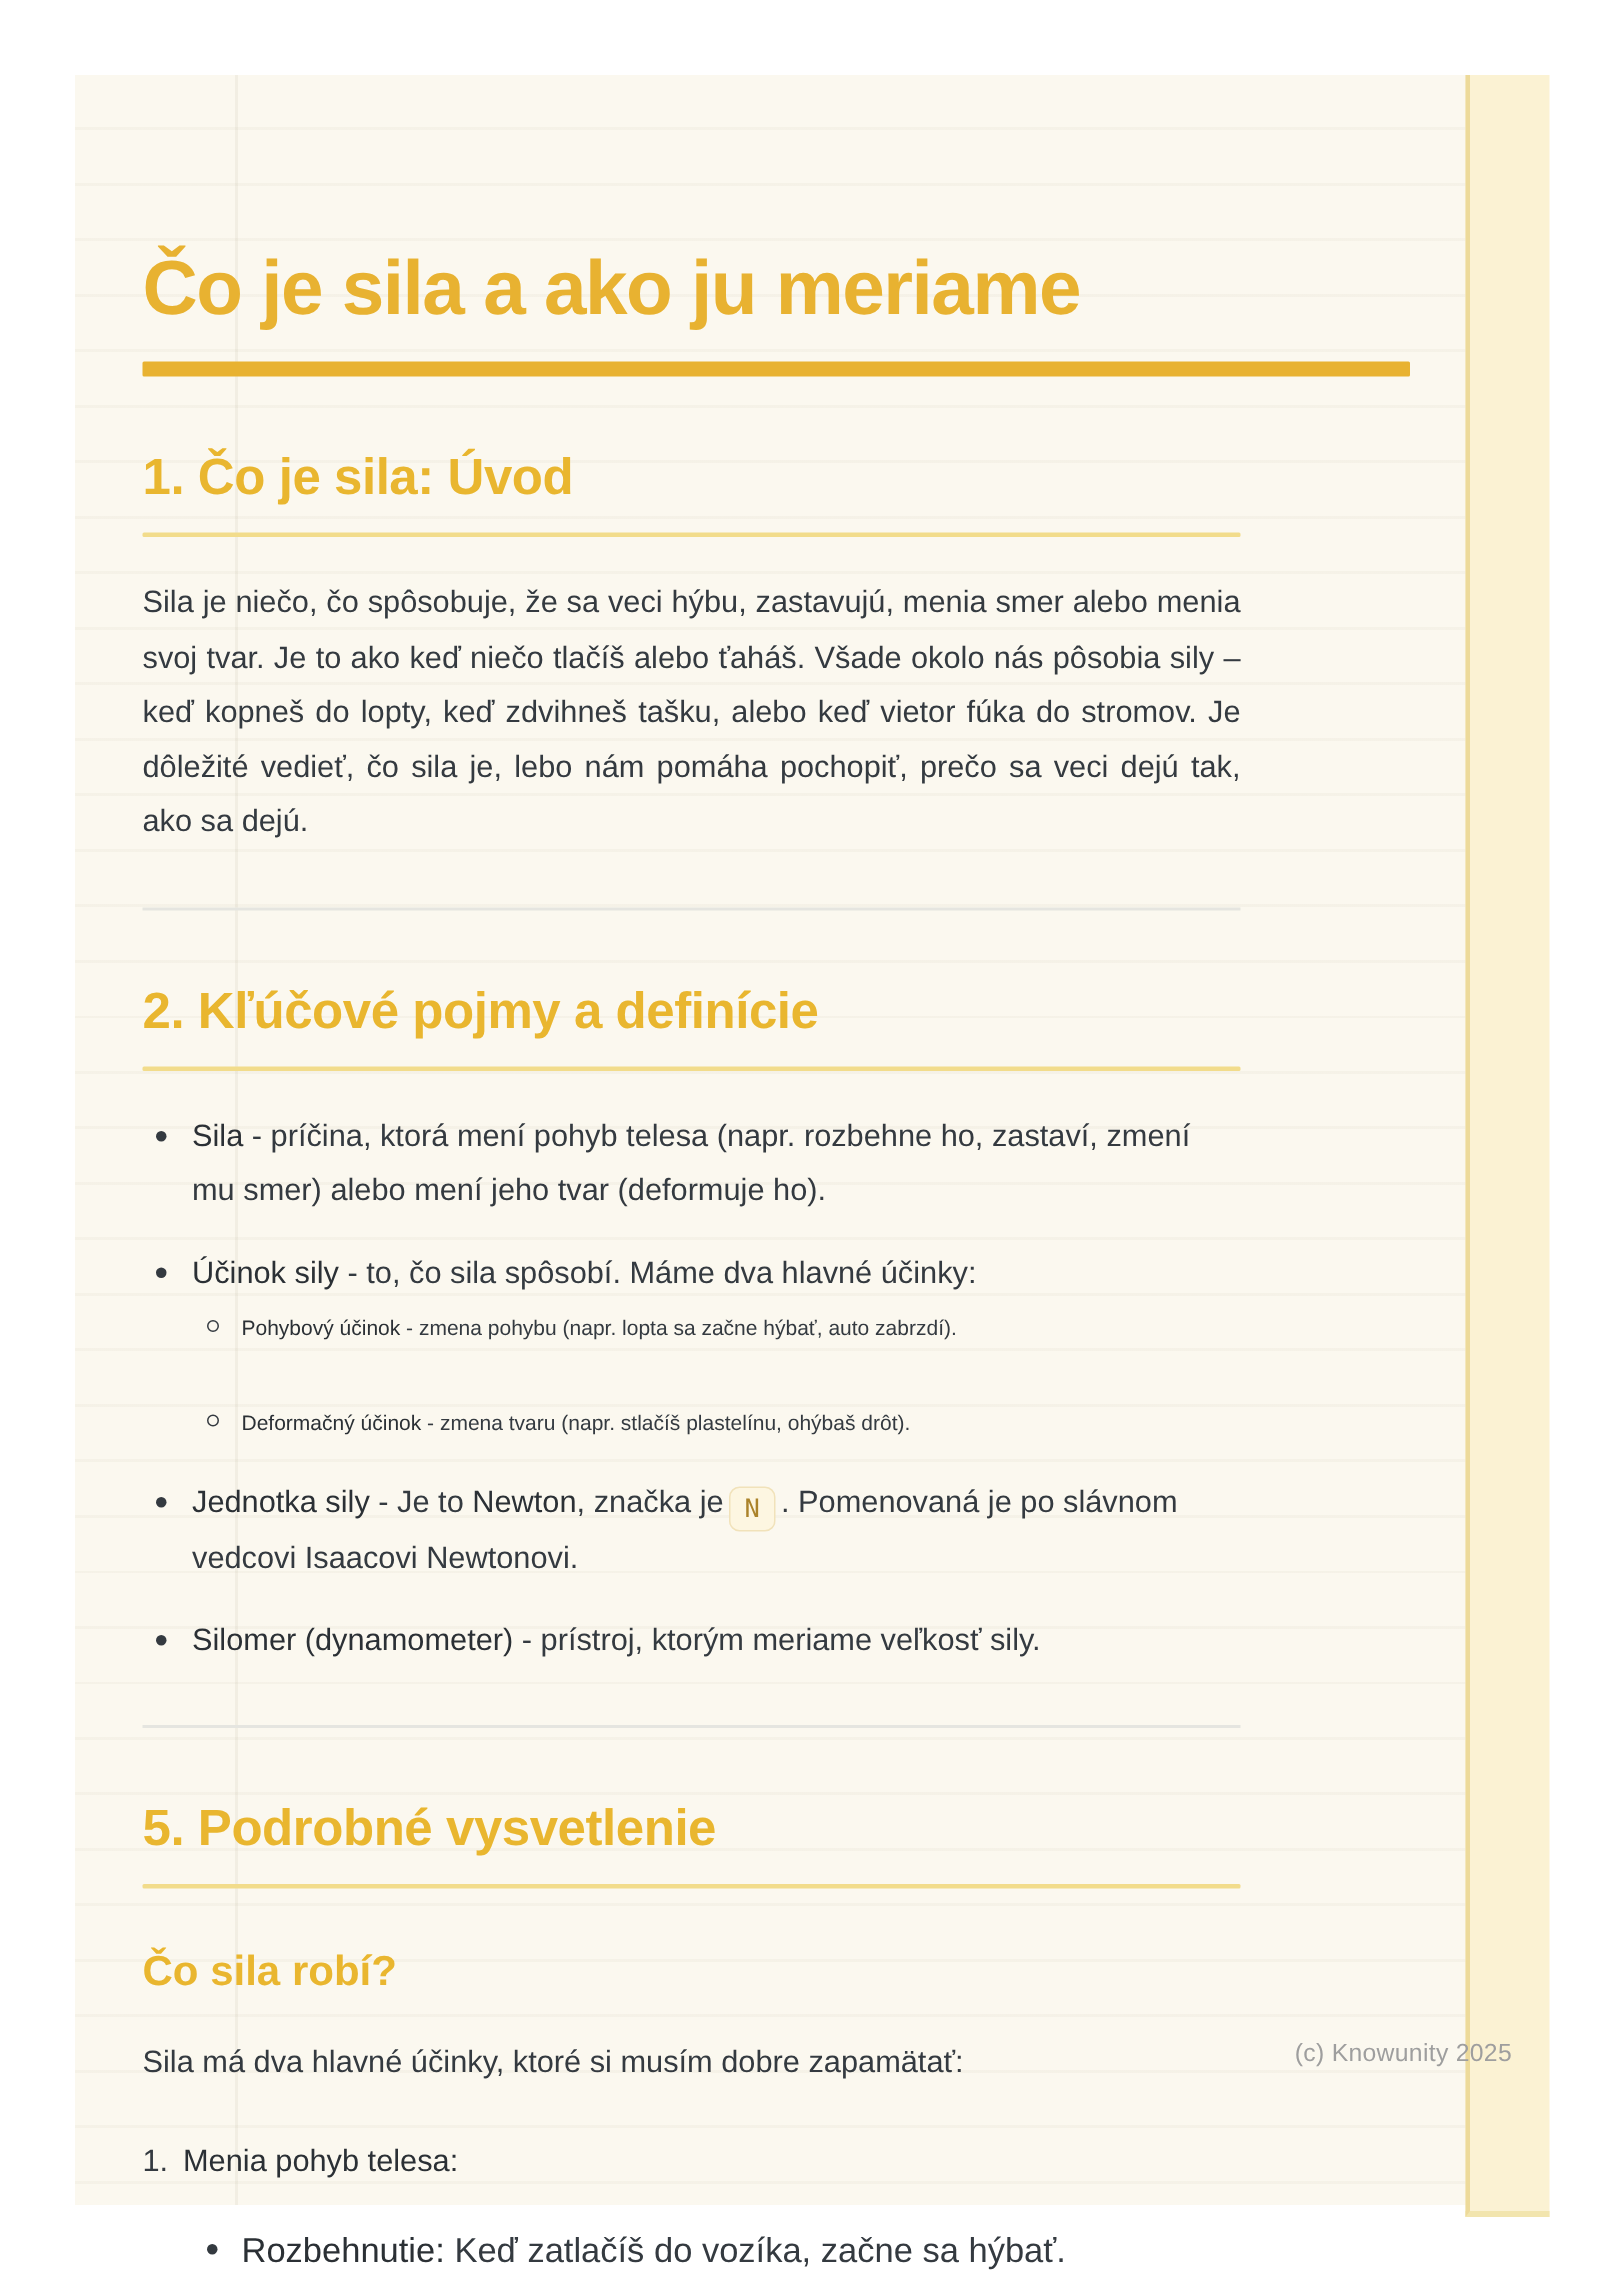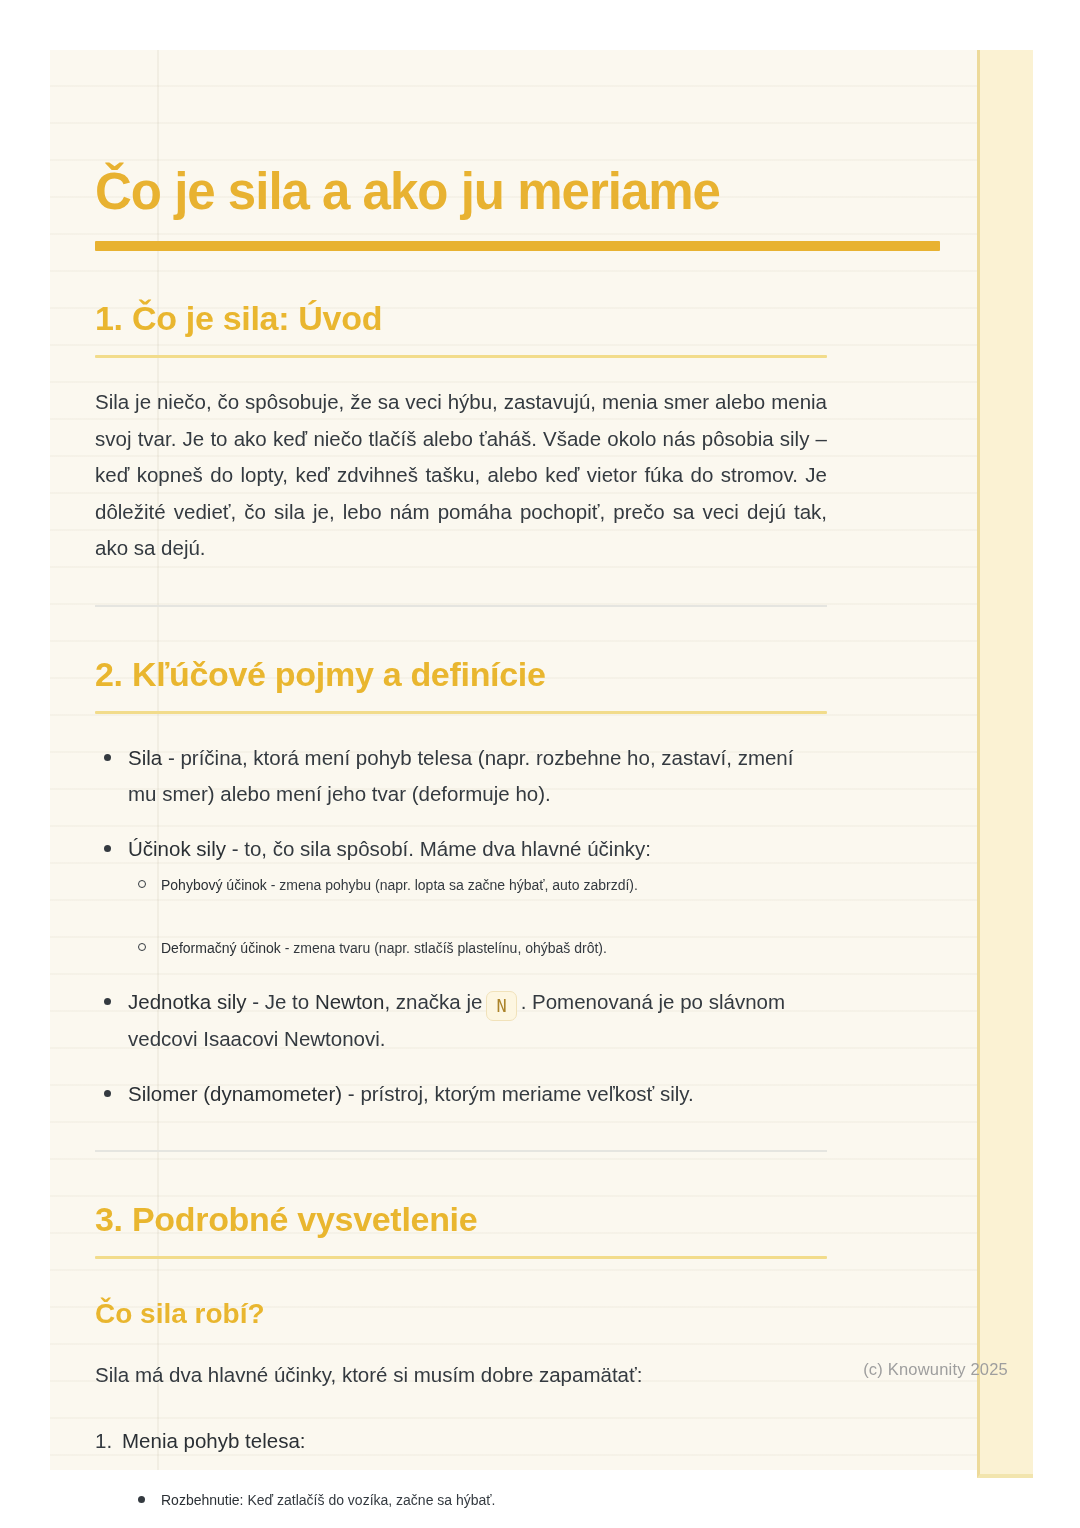--- a/index.html
+++ b/index.html
@@ -127,21 +127,21 @@
     position: relative;
     padding-left: 27px;
     font-size: 20.5px;
     line-height: 36.5px;
   }
   .num-label { position: absolute; left: 0; top: 0; }
   ul.sub-num { margin-top: 22px; }
   ul.sub-num > li {
     position: relative;
     padding-left: 66px;
-    font-size: 14px;
+    font-size: 23px;
     line-height: 36.5px;
   }
   ul.sub-num > li::before {
     content: "";
     position: absolute;
     left: 43px; top: 14px;
     width: 7px; height: 7px;
     border-radius: 50%;
     background: #343a40;
   }
@@ -198,21 +198,21 @@
           </ul>
         </li>
         <li><span class="b">Jednotka sily</span><span> - Je to </span><span class="b">Newton</span><span>, značka je</span><code class="badge">N</code><span>. Pomenovaná je po slávnom vedcovi Isaacovi Newtonovi.</span></li>
         <li><span class="b">Silomer (dynamometer)</span><span> - prístroj, ktorým meriame veľkosť sily.</span></li>
       </ul>
     </section>
 
     <div class="divider"></div>
 
     <section>
-      <h2>3. Podrobné vysvetlenie</h2>
+      <h2>5. Podrobné vysvetlenie</h2>
       <div class="h2-rule"></div>
       <h3>Čo sila robí?</h3>
       <p>Sila má dva hlavné účinky, ktoré si musím dobre zapamätať:</p>
       <ol class="num">
         <li><span class="num-label">1.</span><span class="b">Menia pohyb telesa:</span></li>
       </ol>
       <ul class="sub-num">
         <li><span class="b">Rozbehnutie:</span><span> Keď zatlačíš do vozíka, začne sa hýbať.</span></li>
 
       </ul>

